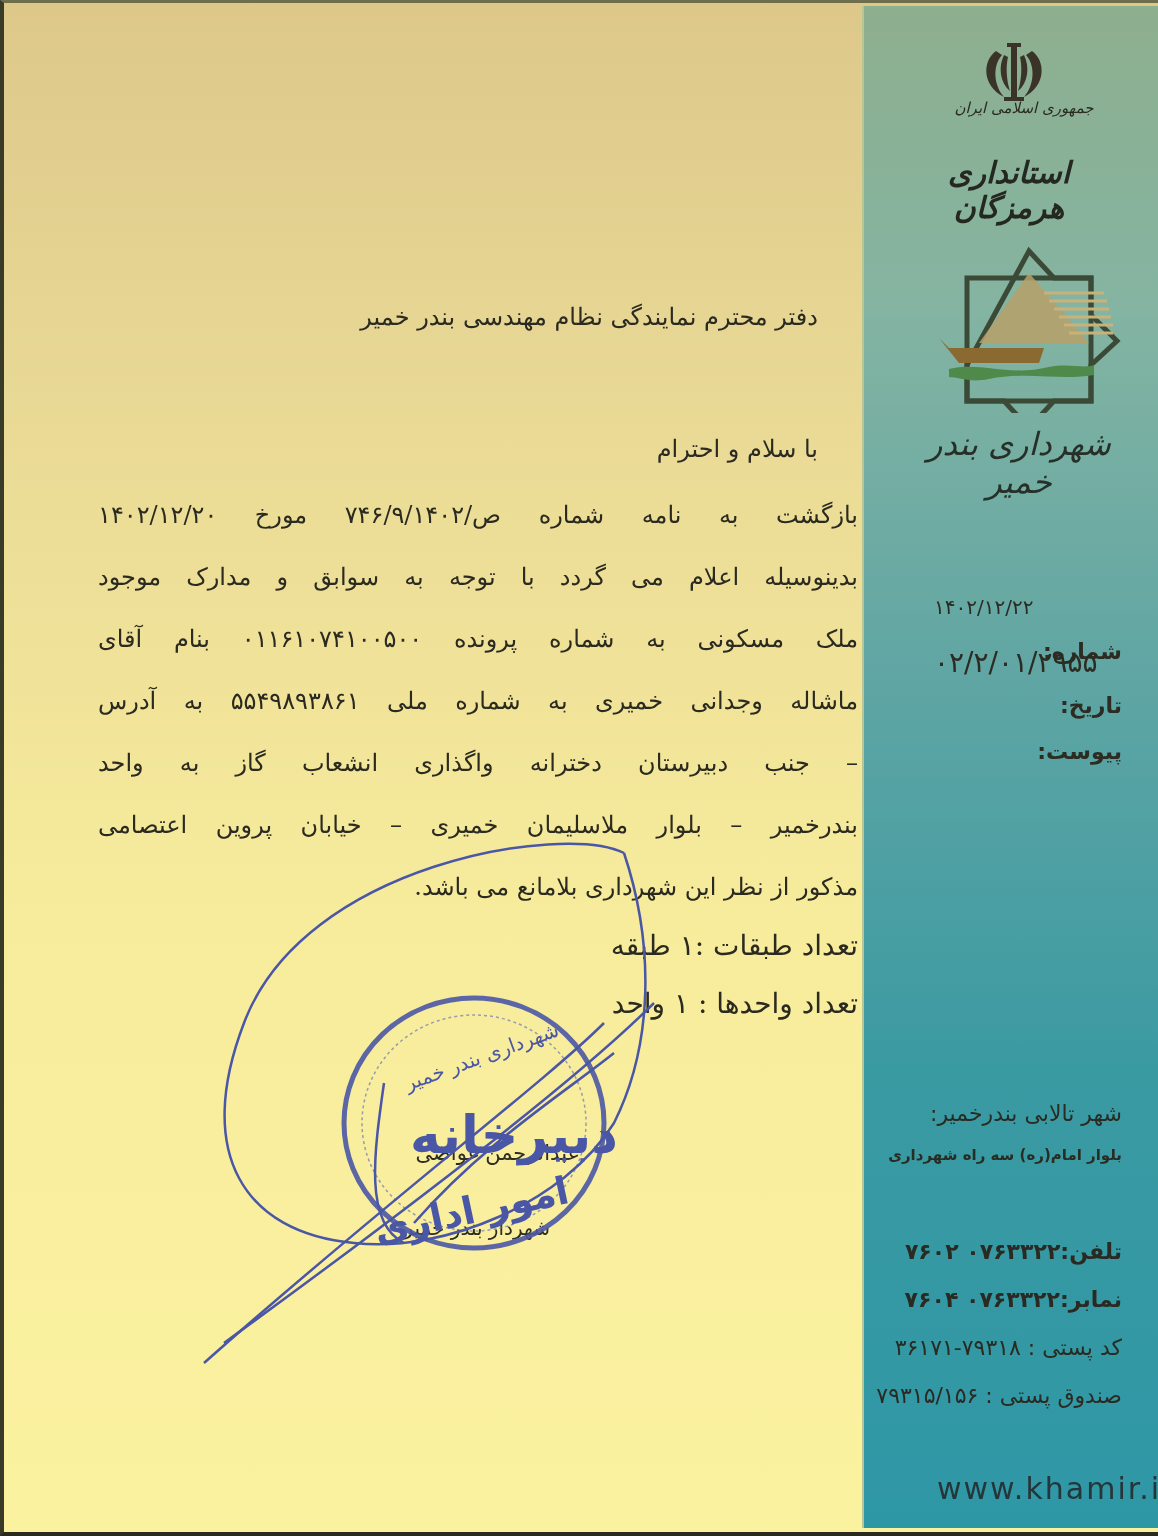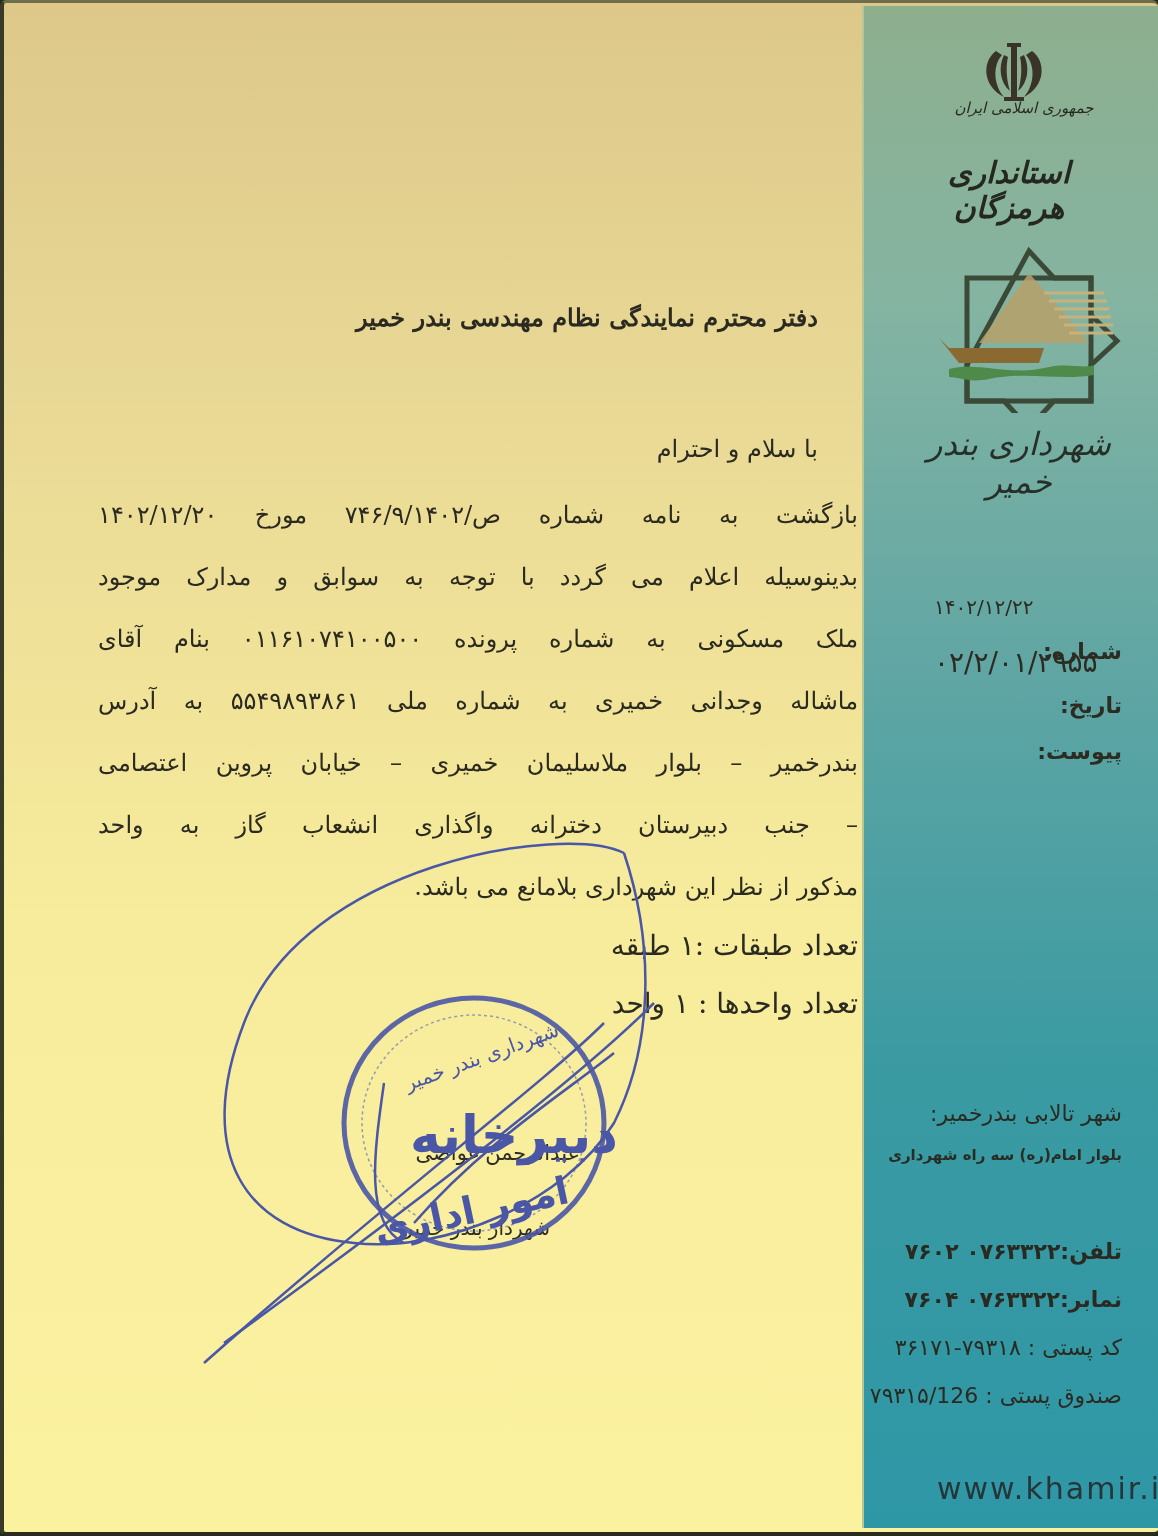--- a/index.html
+++ b/index.html
@@ -8,33 +8,32 @@
     background: #1e2a1a;
     font-family: "DejaVu Sans", sans-serif;
   }
   .page {
     position: absolute; left: 0; top: 0; width: 1158px; height: 1536px;
     background: linear-gradient(180deg, #ddc88a 0%, #e8d895 25%, #f7ec9c 60%, #fbf2a0 100%);
     border-left: 4px solid #3a3a28;
     border-bottom: 4px solid #2a2a1e;
     border-top: 3px solid #6f6e4c;
     box-sizing: border-box;
-    border-radius: 6px;
   }
   .panel {
     position: absolute; left: 858px; top: 3px; right: 0; bottom: 4px;
     background: linear-gradient(180deg, #8eaf8e 0%, #84b4a2 20%, #5ea5a4 45%, #3a9aa2 70%, #2e97a6 100%);
     border-left: 2px solid #b6c696;
   }
   .letter {
     position: absolute; color: #2b2a20;
     font-family: "DejaVu Serif", serif;
     direction: rtl;
   }
-  .recipient { right: 340px; top: 300px; font-size: 24px; font-weight: bold; }
+  .recipient { right: 340px; top: 300px; font-size: 24px; font-weight: normal; }
   .greeting { right: 340px; top: 432px; font-size: 24px; }
   .body-lines { right: 300px; top: 492px; width: 760px; }
   .body-line { font-size: 24px; height: 62px; line-height: 40px; text-align: justify; text-align-last: justify; white-space: nowrap; }
   .body-line.last { text-align-last: right; }
   .extra { font-size: 28px; height: 58px; }
   .sig-name { position: absolute; right: 578px; top: 1138px; font-size: 21px; font-family: "DejaVu Sans", sans-serif; color: #2e2d22; direction: rtl; }
   .sig-title { position: absolute; right: 608px; top: 1213px; font-size: 20px; font-family: "DejaVu Sans", sans-serif; color: #2e2d22; direction: rtl; }
 
   .emblem { position: absolute; left: 970px; top: 28px; width: 80px; height: 80px; }
   .emblem-caption { position: absolute; left: 950px; top: 96px; width: 140px; text-align: center; font-size: 15px; color: #2a2a22; direction: rtl; font-family: "DejaVu Serif", serif; font-style: italic; }
@@ -101,22 +100,22 @@
   <div class="meta meta-attach-label">پیوست:</div>
 
   <div class="letter recipient">دفتر محترم نمایندگی نظام مهندسی بندر خمیر</div>
   <div class="letter greeting">با سلام و احترام</div>
 
   <div class="letter body-lines">
     <div class="body-line">بازگشت به نامه شماره ص/۷۴۶/۹/۱۴۰۲ مورخ ۱۴۰۲/۱۲/۲۰</div>
     <div class="body-line">بدینوسیله اعلام می گردد با توجه به سوابق و مدارک موجود</div>
     <div class="body-line">ملک مسکونی به شماره پرونده ۰۱۱۶۱۰۷۴۱۰۰۵۰۰ بنام آقای</div>
     <div class="body-line">ماشاله وجدانی خمیری به شماره ملی ۵۵۴۹۸۹۳۸۶۱ به آدرس</div>
+    <div class="body-line">– جنب دبیرستان دخترانه واگذاری انشعاب گاز به واحد</div>
     <div class="body-line">بندرخمیر – بلوار ملاسلیمان خمیری – خیابان پروین اعتصامی</div>
-    <div class="body-line">– جنب دبیرستان دخترانه واگذاری انشعاب گاز به واحد</div>
     <div class="body-line last">مذکور از نظر این شهرداری بلامانع  می باشد.</div>
     <div class="extra">تعداد طبقات :۱ طبقه</div>
     <div class="extra">تعداد واحدها : ۱ واحد</div>
   </div>
 
   <div class="sig-name">عبدالرحمن غواصی</div>
   <div class="sig-title">شهردار بندر خمیر</div>
 
   <svg class="stamp-svg" viewBox="0 0 700 560">
     <g>
@@ -133,15 +132,15 @@
       <path d="M430 230 C380 270 300 320 230 400"></path>
       <path d="M200 260 C190 330 180 400 220 420"></path>
     </g>
   </svg>
 
   <div class="addr-city">شهر تالابی بندرخمیر:</div>
   <div class="addr-street">بلوار امام(ره) سه راه شهرداری</div>
   <div class="contact c1">تلفن:۰۷۶۳۳۲۲ ۷۶۰۲</div>
   <div class="contact c2">نمابر:۰۷۶۳۳۲۲ ۷۶۰۴</div>
   <div class="contact small c3">کد پستی : ۷۹۳۱۸-۳۶۱۷۱</div>
-  <div class="contact small c4">صندوق پستی : ۷۹۳۱۵/126</div>
+  <div class="contact small c4">صندوق پستی : ۷۹۳۱۵/۱۵۶</div>
   <div class="website">www.khamir.ir</div>
 </div>
 
 </body></html>

